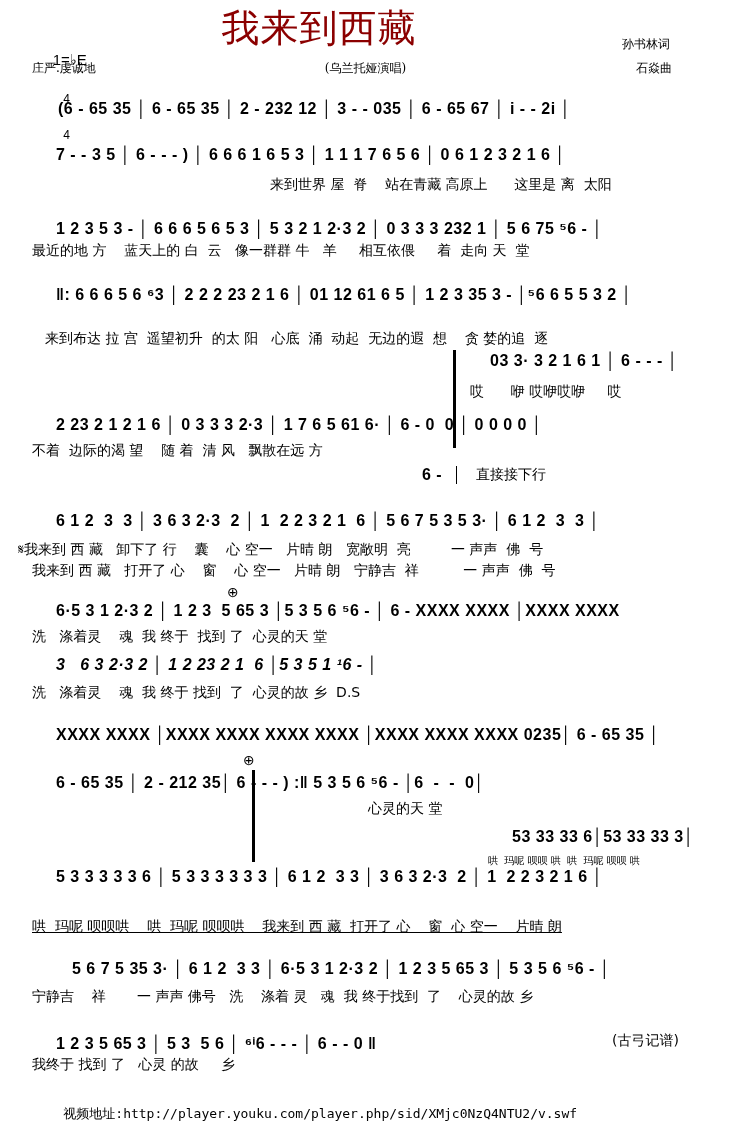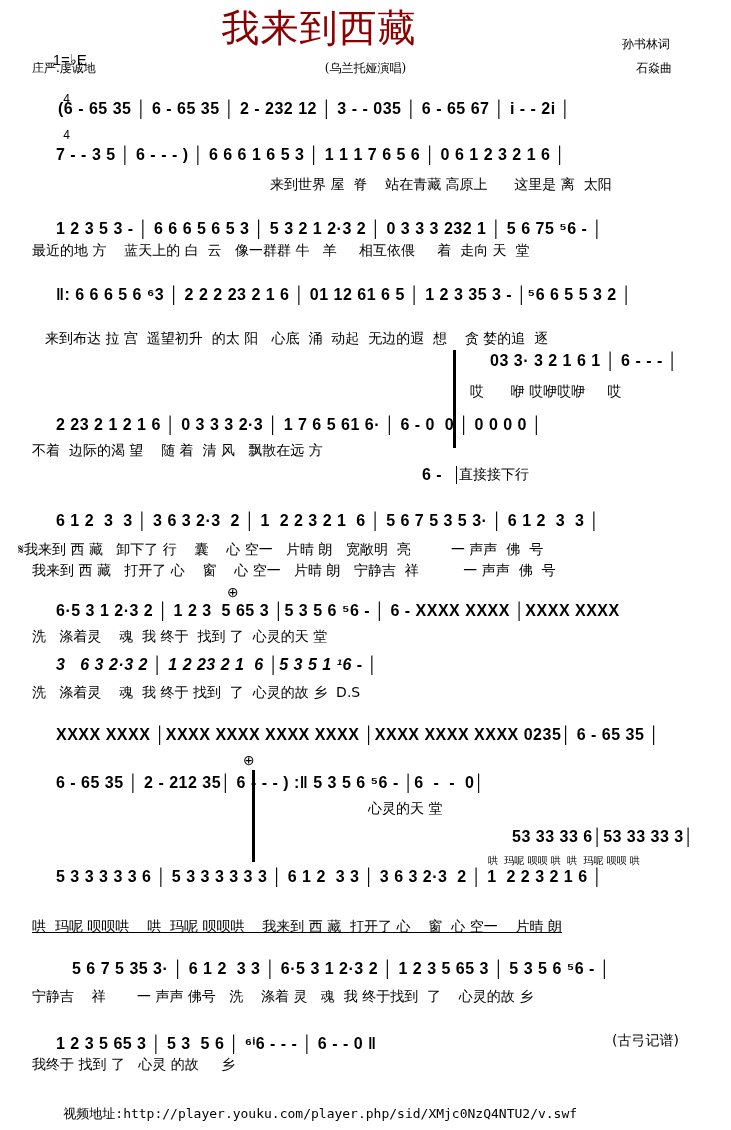--- a/index.html
+++ b/index.html
@@ -47,21 +47,21 @@
   <div class="abs lyr" style="left:45px; top:314px;margin-top:16px;">来到布达 拉 宫  遥望初升  的太 阳   心底  涌  动起  无边的遐  想    贪 婪的追  逐</div>
 
   <div class="bracket" style="left:453px; top:350px; height:98px;"></div>
   <div class="abs notes" style="left:466px; top:352px;">03 3· 3 2 1 6 1 │ 6 - - - │</div>
   <div class="abs lyr" style="left:470px; top:383px;">哎      咿 哎咿哎咿     哎</div>
 
   <div class="abs notes" style="left:32px; top:416px;">2 23 2 1 2 1 6 │ 0 3 3 3 2·3 │ 1 7 6 5 61 6· │ 6 - 0  0 │ 0 0 0 0 │</div>
   <div class="abs lyr" style="left:32px; top:442px;">不着  边际的渴 望    随 着  清 风   飘散在远 方</div>
 
   <div class="abs notes" style="left:398px; top:466px;">6 -</div>
-  <div class="abs lyr" style="left:456px; top:466px; border-left:1px solid #000; padding-left:2px;">直接接下行</div>
+  <div class="abs lyr" style="left:456px; top:466px; border-left:1px solid #000; padding-left:19px;">直接接下行</div>
 
   <div class="abs notes" style="left:32px; top:512px;">6 1 2  3  3 │ 3 6 3 2·3  2 │ 1  2 2 3 2 1  6 │ 5 6 7 5 3 5 3· │ 6 1 2  3  3 │</div>
   <div class="abs lyr" style="left:18px; top:541px;">𝄋我来到 西 藏   卸下了 行    囊    心 空一   片晴 朗   宽敞明  亮         一 声声  佛  号</div>
   <div class="abs lyr" style="left:32px; top:562px;">我来到 西 藏   打开了 心    窗    心 空一   片晴 朗   宁静吉  祥          一 声声  佛  号</div>
 
   <div class="abs" style="left:227px; top:584px; font-size:14px;">⊕</div>
 
   <div class="abs notes" style="left:32px; top:602px;">6·5 3 1 2·3 2 │ 1 2 3  5 65 3 │5 3 5 6 ⁵6 - │ 6 - XXXX XXXX │XXXX XXXX</div>
   <div class="abs lyr" style="left:32px; top:628px;">洗   涤着灵    魂  我 终于  找到 了  心灵的天 堂</div>
 

